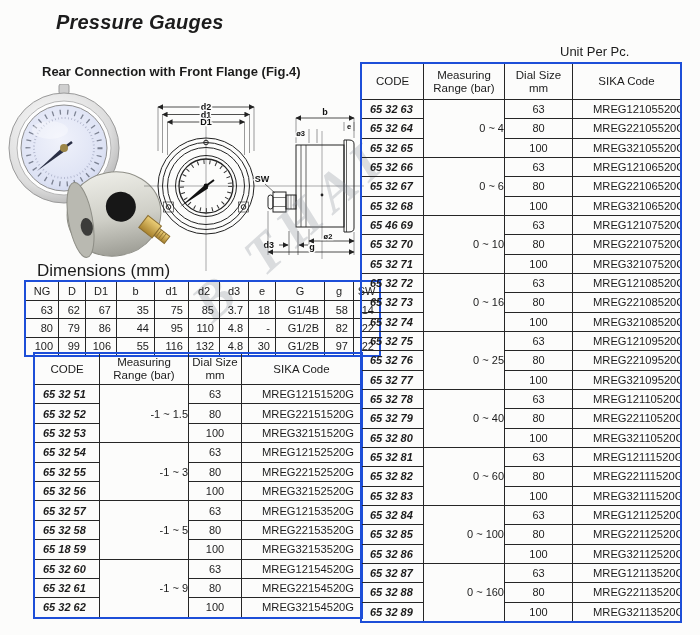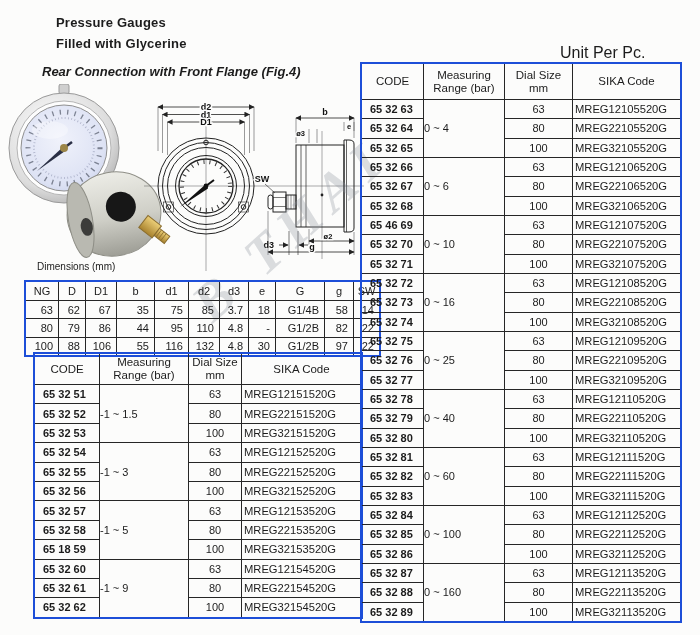--- a/index.html
+++ b/index.html
@@ -3,44 +3,44 @@
 <meta charset="utf-8">
 <style>
   html,body{margin:0;padding:0;}
   body{
     width:700px;height:635px;position:relative;overflow:hidden;
     background:#fcfcfb;color:#1c1c1c;
     font-family:"Liberation Sans", sans-serif;
   }
   .abs{position:absolute;}
   
-  .title{left:56px;top:12px;font-size:13px;font-weight:bold;line-height:21px;letter-spacing:.2px;z-index:3;}
-  .subtitle{left:42px;top:64px;font-size:13px;font-weight:bold;z-index:3;font-style:italic;}
-  .unit-note{left:560px;top:44px;font-size:16px;z-index:3;}
-  .dims-label{left:37px;top:261px;font-size:10px;z-index:3;}
+  .title{left:56px;top:12px;font-size:20px;font-weight:bold;font-style:italic;line-height:21px;letter-spacing:.2px;z-index:3;text-align:center;}
+  .subtitle{left:42px;top:64px;font-size:13px;font-weight:bold;z-index:3;}
+  .unit-note{left:560px;top:44px;font-size:13px;z-index:3;}
+  .dims-label{left:37px;top:261px;font-size:17px;z-index:3;}
   
   .watermark{
     left:110px;top:105px;width:360px;height:250px;z-index:2;
     display:flex;align-items:center;justify-content:center;
     transform:rotate(-42deg);
     font-family:"Liberation Serif", serif;font-style:italic;font-weight:bold;
     font-size:54px;letter-spacing:10px;color:#8d939e;opacity:.30;
     pointer-events:none;white-space:nowrap;
   }
   
   table{border-collapse:collapse;table-layout:fixed;z-index:3;background:transparent;}
   th,td{border:1px solid #262626;overflow:hidden;white-space:nowrap;}
   table{border:2px solid #1d4ed8;}
   th{font-weight:normal;text-align:center;}
   .code-tbl th{font-size:11.5px;line-height:13px;}
   .code-tbl td{font-size:11px;padding:0;}
-  .code-tbl td.code{font-weight:bold;text-align:left;padding-left:8px;}
-  .code-tbl td.range{text-align:left;}
+  .code-tbl td.code{font-weight:bold;text-align:left;padding-left:8px;font-style:italic;}
+  .code-tbl td.range{text-align:right;}
   .code-tbl td.dial{text-align:center;}
-  .code-tbl td.sika{text-align:left;padding-left:2px;font-size:11.2px;}
+  .code-tbl td.sika{text-align:left;padding-left:20px;font-size:11.2px;}
   #right-table{left:360px;top:62px;width:307px;}
   #right-table th{height:33px;}
   #right-table th:nth-child(1){width:59px;}
   #right-table th:nth-child(2){width:78px;}
   #right-table th:nth-child(3){width:65px;}
   #right-table th:nth-child(4){width:105px;}
   #right-table tbody td{height:18.33px;}
   #left-table{left:33px;top:352px;width:315px;}
   #left-table th{height:28px;}
   #left-table th:nth-child(1){width:62px;}
@@ -64,21 +64,20 @@
   #dims-table th:nth-child(11){width:23px;}
   
   .dl{font:600 9px "Liberation Sans", sans-serif;fill:#111;paint-order:stroke;stroke:#fcfcfb;stroke-width:3px;text-anchor:middle;}
   .dl-sm{font:600 7.5px "Liberation Sans", sans-serif;fill:#111;paint-order:stroke;stroke:#fcfcfb;stroke-width:2.5px;text-anchor:middle;}
 </style>
 </head>
 <body>
 
 <div class="abs title">
   <div>Pressure Gauges</div>
-  <div>Filled with Glycerine</div>
 </div>
 <div class="abs subtitle">Rear Connection with Front Flange (Fig.4)</div>
 <div class="abs unit-note">Unit Per Pc.</div>
 <div class="abs dims-label">Dimensions (mm)</div>
 
 <div class="abs watermark">B THAI</div>
 
 <svg class="abs" style="left:6px;top:84px;z-index:1" width="116" height="120" viewBox="0 0 116 120">
   <defs>
     <radialGradient id="gSilver" cx="40%" cy="35%" r="75%">
@@ -239,21 +238,21 @@
         <td>95</td>
         <td>110</td>
         <td>4.8</td>
         <td>-</td>
         <td>G1/2B</td>
         <td>82</td>
         <td>22</td>
       </tr>
       <tr>
         <td>100</td>
-        <td>88</td>
+        <td>99</td>
         <td>106</td>
         <td>55</td>
         <td>116</td>
         <td>132</td>
         <td>4.8</td>
         <td>30</td>
         <td>G1/2B</td>
         <td>97</td>
         <td>22</td>
       </tr>

